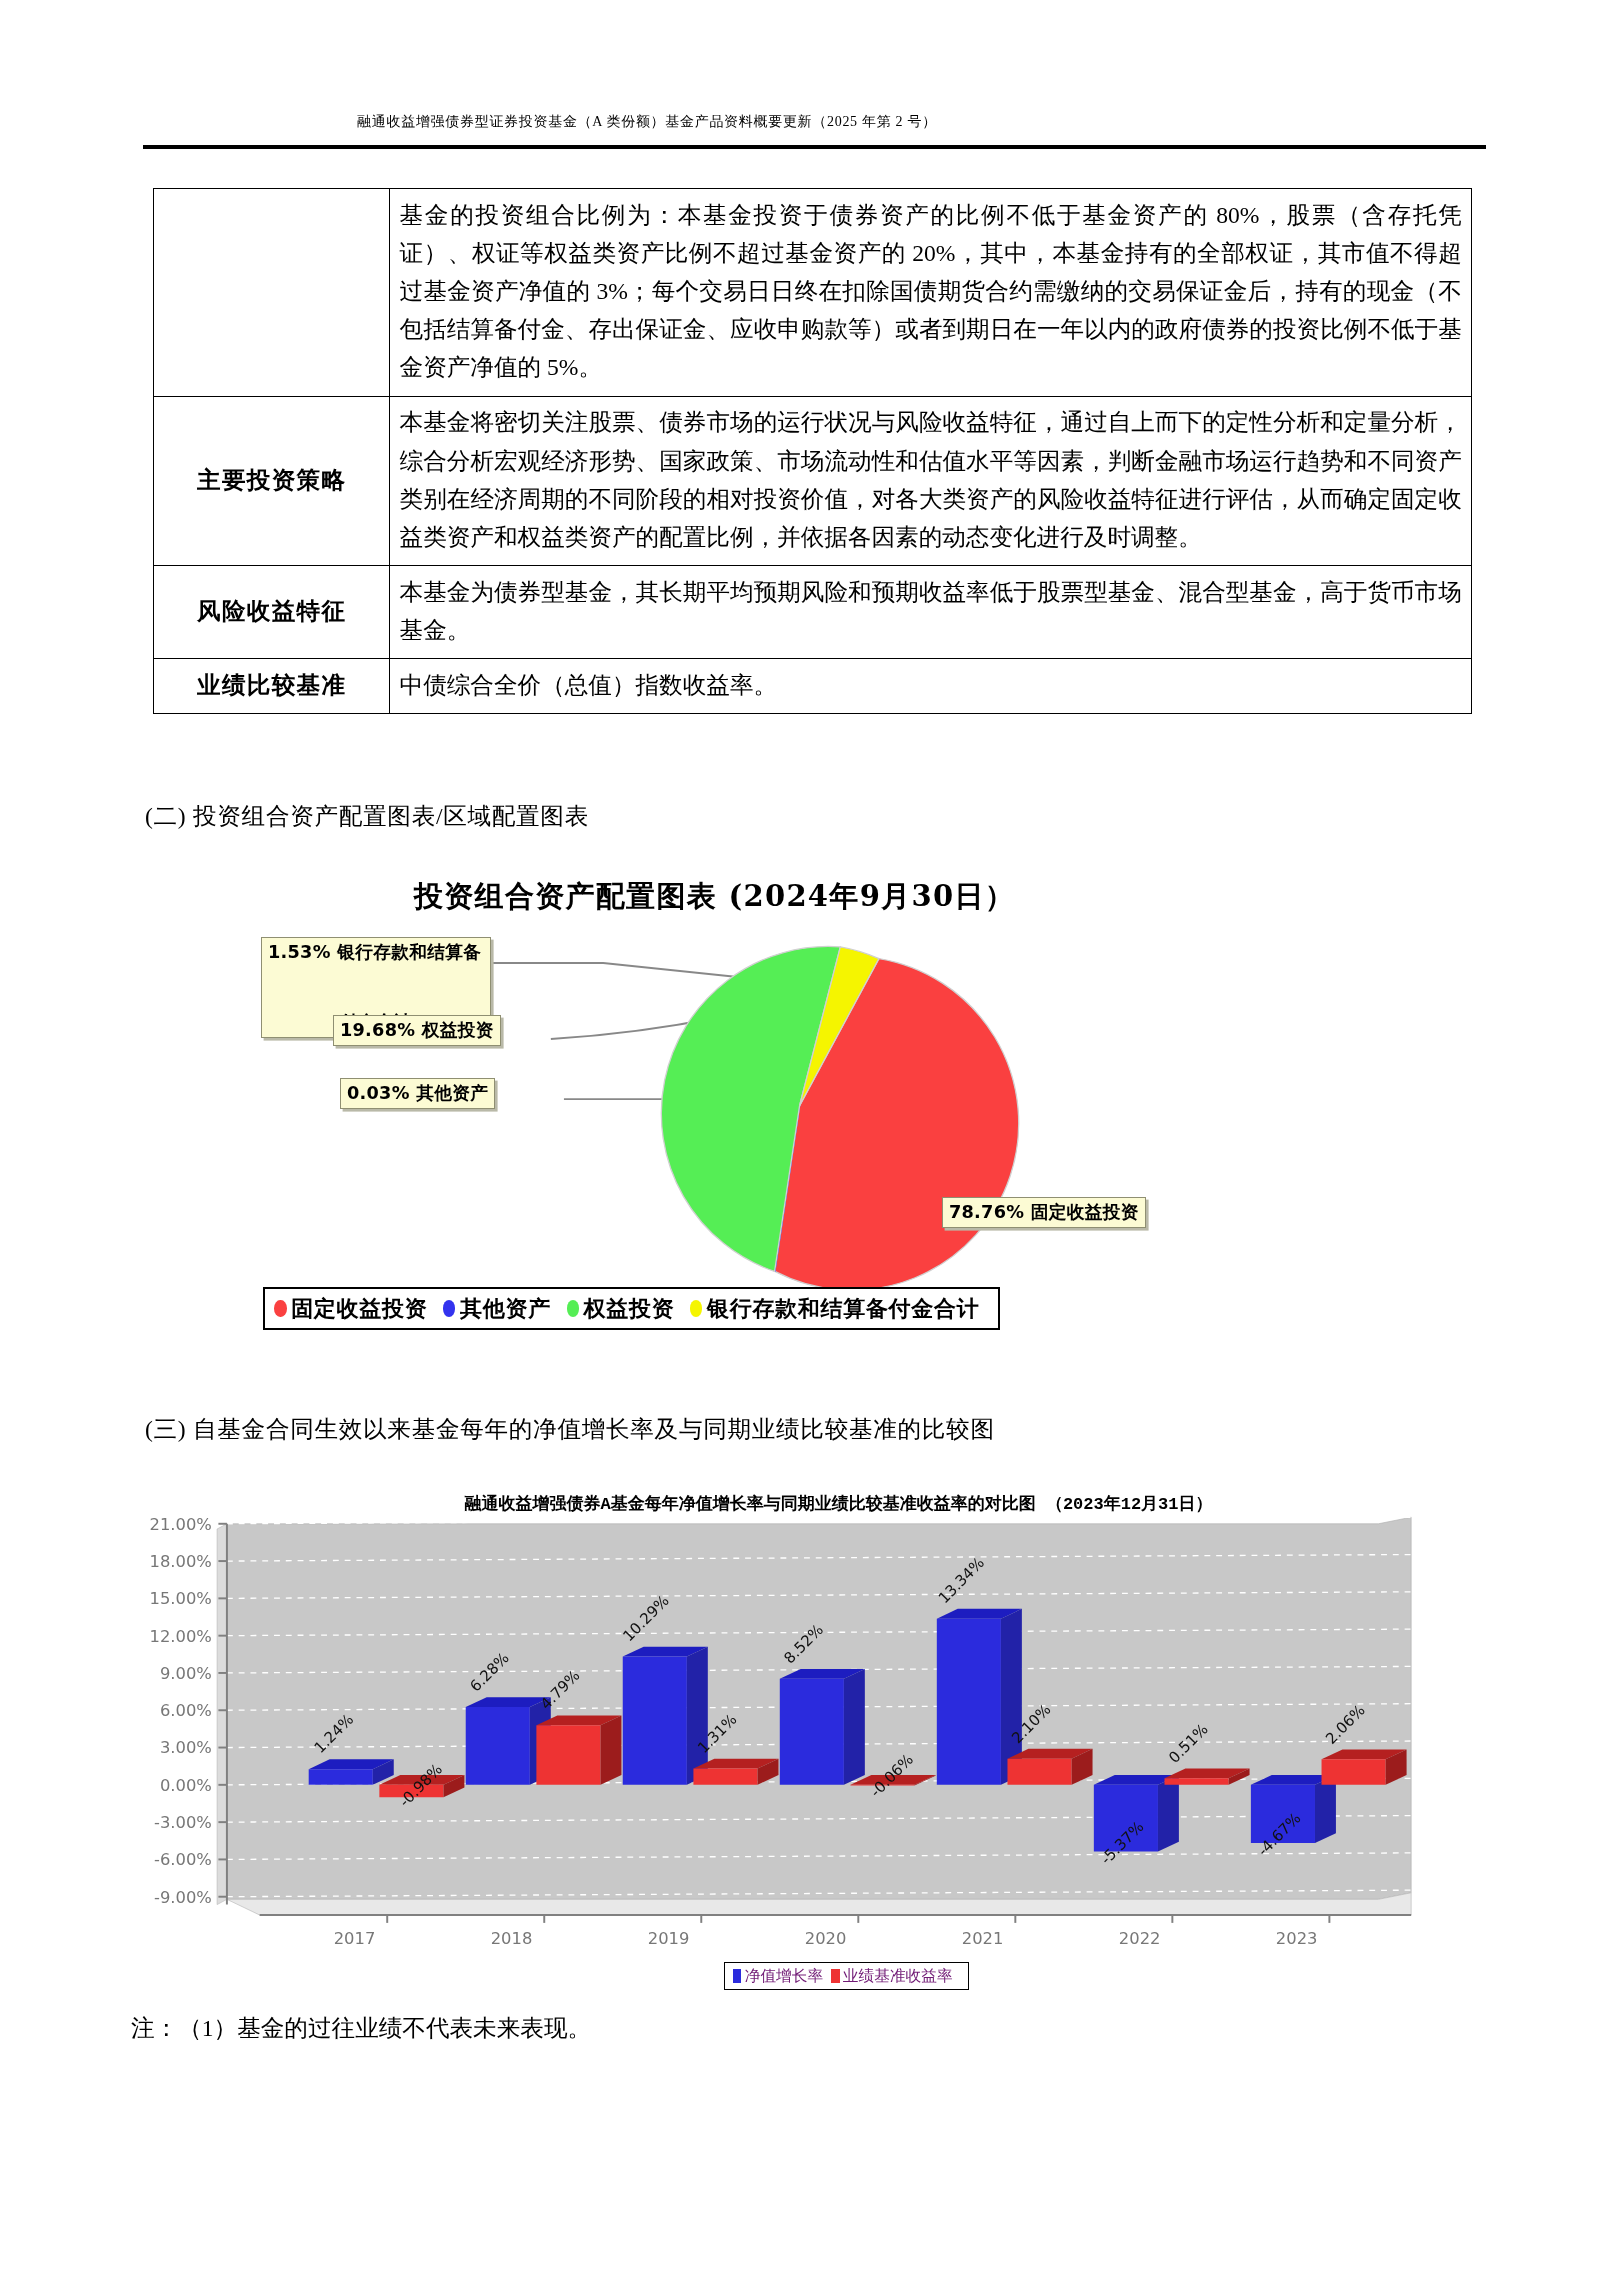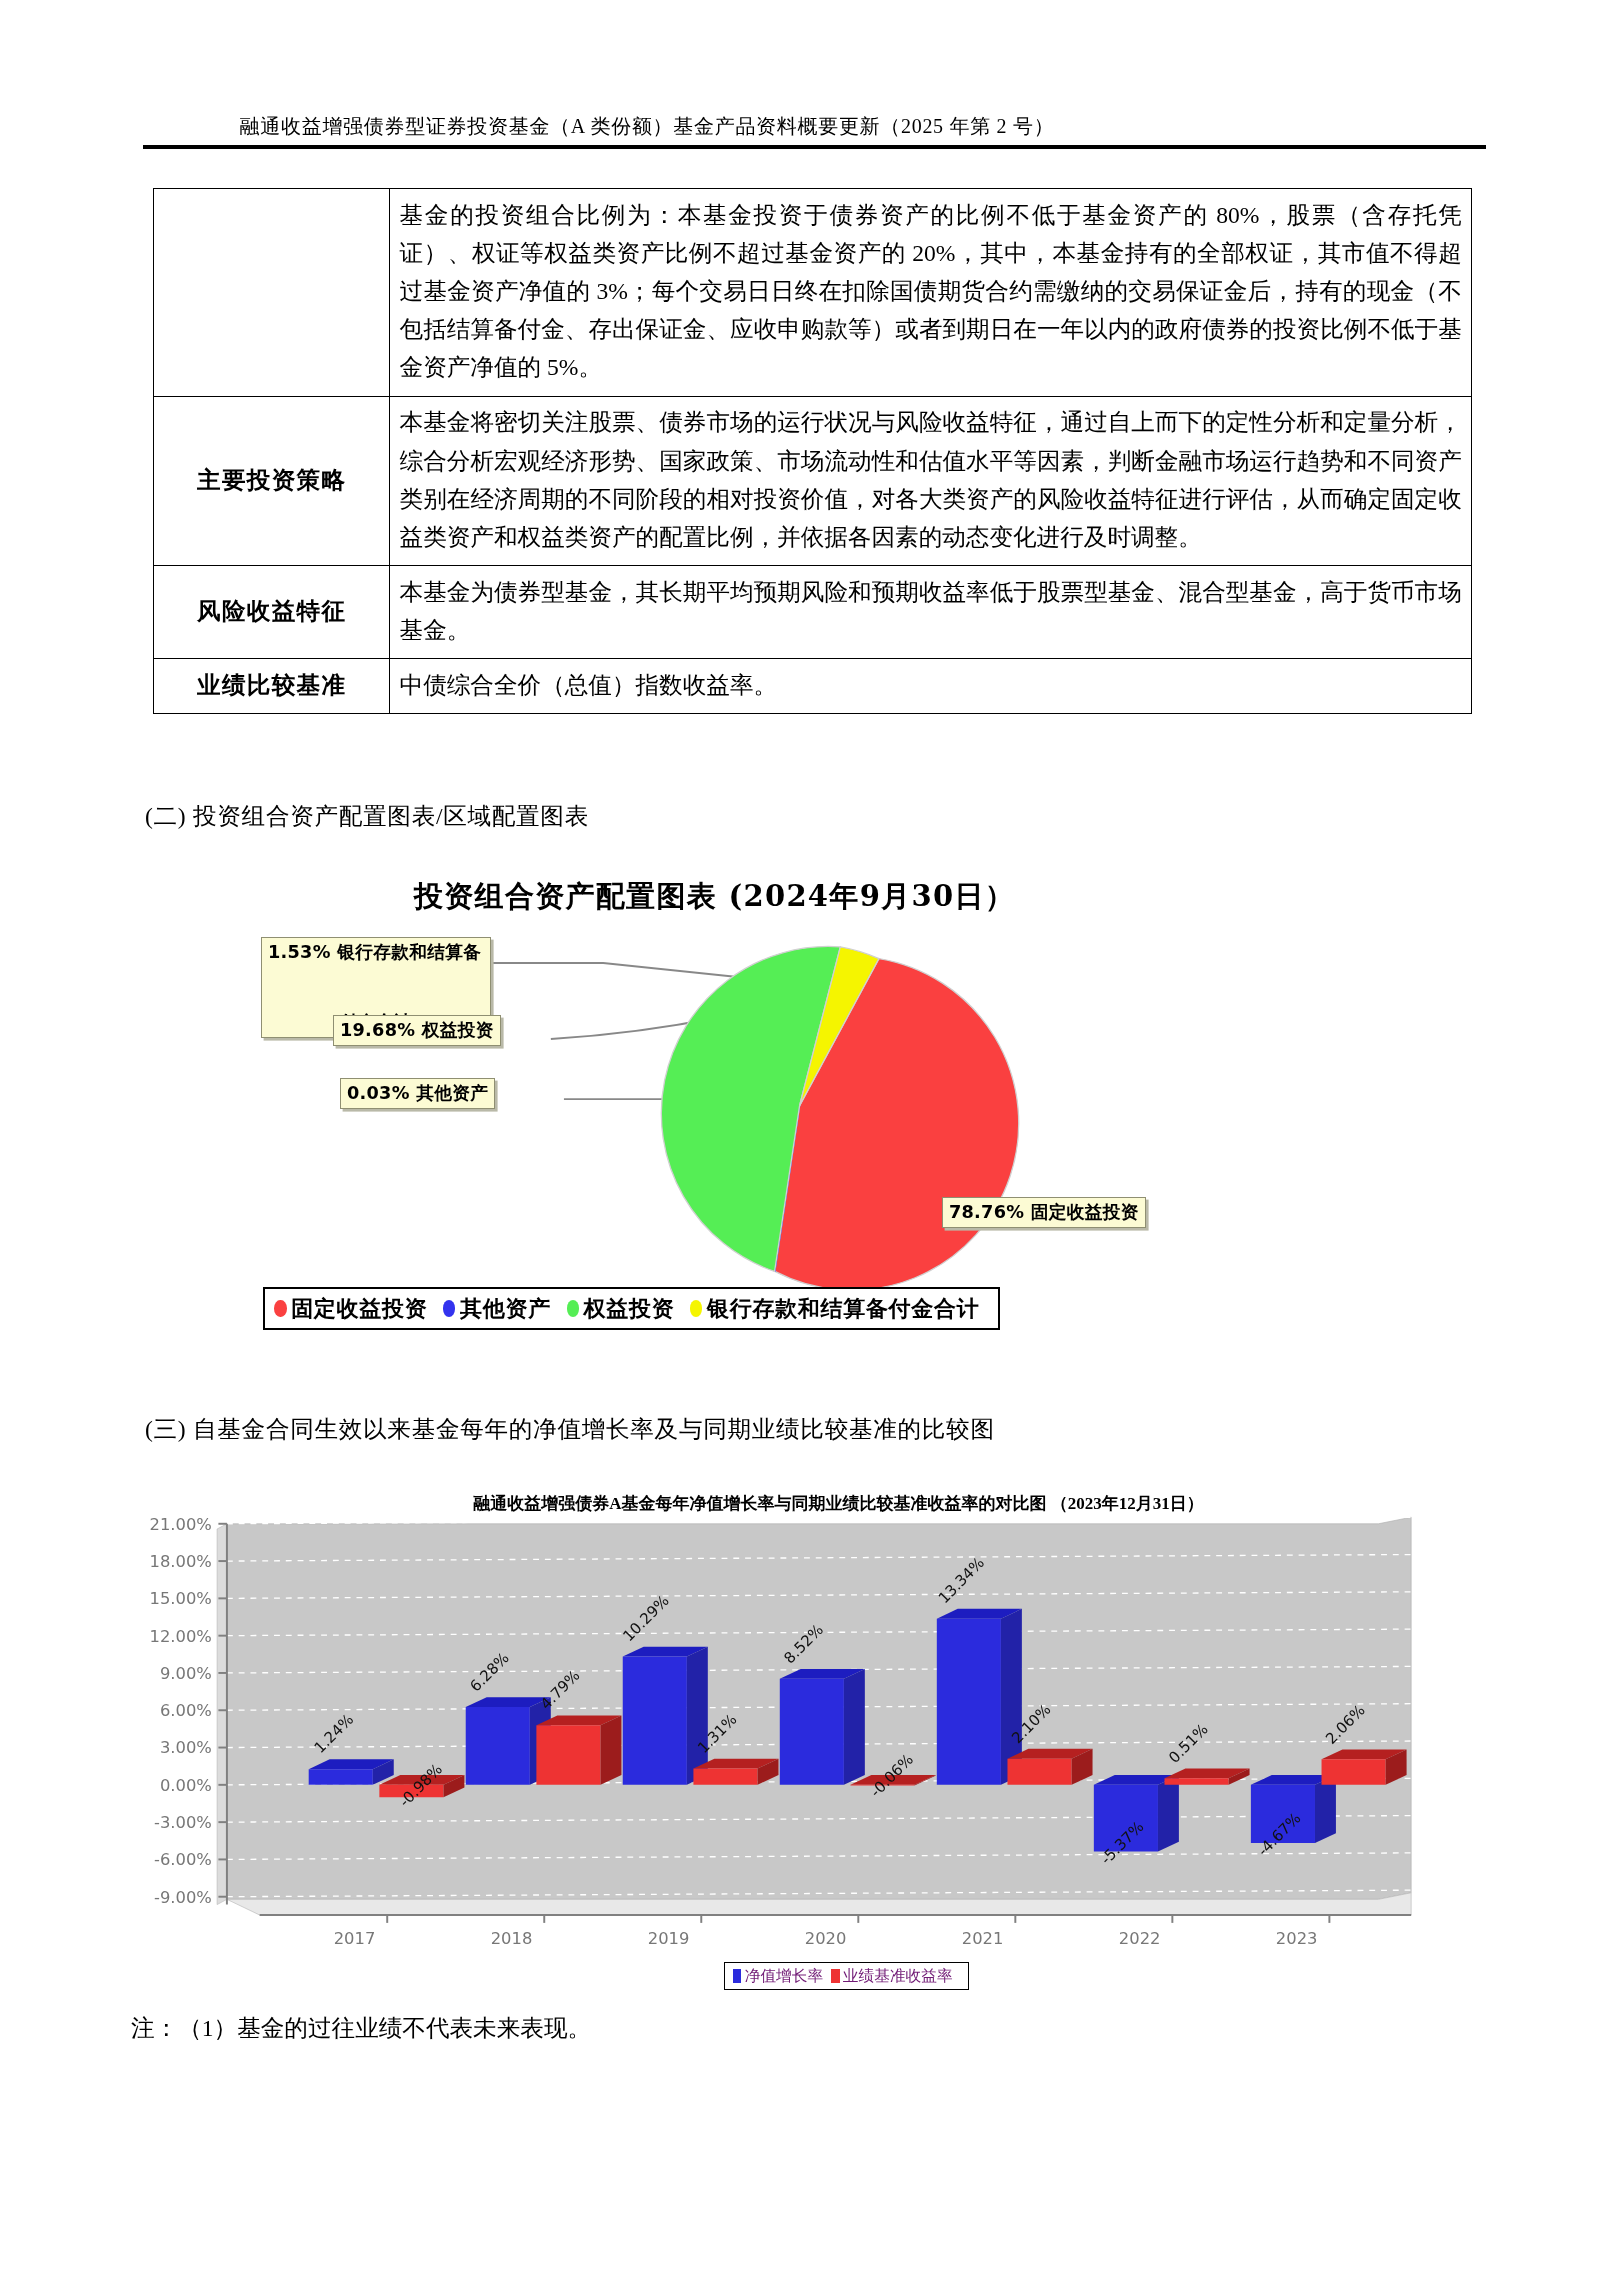--- a/index.html
+++ b/index.html
@@ -9,21 +9,21 @@
     font-family:"Liberation Serif", "DejaVu Serif", serif;
     color:#000;
     position:relative;
     overflow:hidden;
   }
   .page { position:relative; width:1623px; height:2295px; padding:0; box-sizing:border-box; }
 
   
   .header {
     position:absolute; left:0; top:113px; width:1294px; text-align:center;
-    font-size:20px; letter-spacing:0.7px;
+    font-size:14px; letter-spacing:0.7px;
   }
   .header-rule {
     position:absolute; left:143px; top:145px; width:1343px; height:0;
     border-top:3.3px solid #000; border-bottom:1.3px solid #000; box-sizing:content-box;
   }
 
   
   .tbl {
     position:absolute; left:153px; top:188px; width:1319px;
     border-collapse:collapse; table-layout:fixed;
@@ -82,21 +82,21 @@
   .lg-dot { width:12.4px; height:16.4px; border-radius:50%; display:inline-block; }
 
   
   .bar-wrap {
     position:absolute; left:145px; top:1492px; width:1335px; height:517px;
     background:#ffffff;
   }
   .bar-title {
     position:absolute; left:52px; top:0px; width:1283px; text-align:center;
     font-size:17px; font-weight:bold; letter-spacing:0px;
-    font-family:Liberation Serif, serif;
+    font-family:Liberation Mono, monospace;
   }
   .bar-svg { position:absolute; left:0; top:19.6px; }
   .bar-legend {
     position:absolute; left:579px; top:470px;
     border:1.3px solid #000; background:#fff;
     padding:2.6px 7.9px; font-size:15.7px; letter-spacing:0px; color:#701a75;
     display:flex; align-items:center; white-space:nowrap;
     font-family:"DejaVu Serif","Liberation Serif",serif;
   }
   .bl-item { display:flex; align-items:center; gap:3.3px; margin-right:7.9px; }

